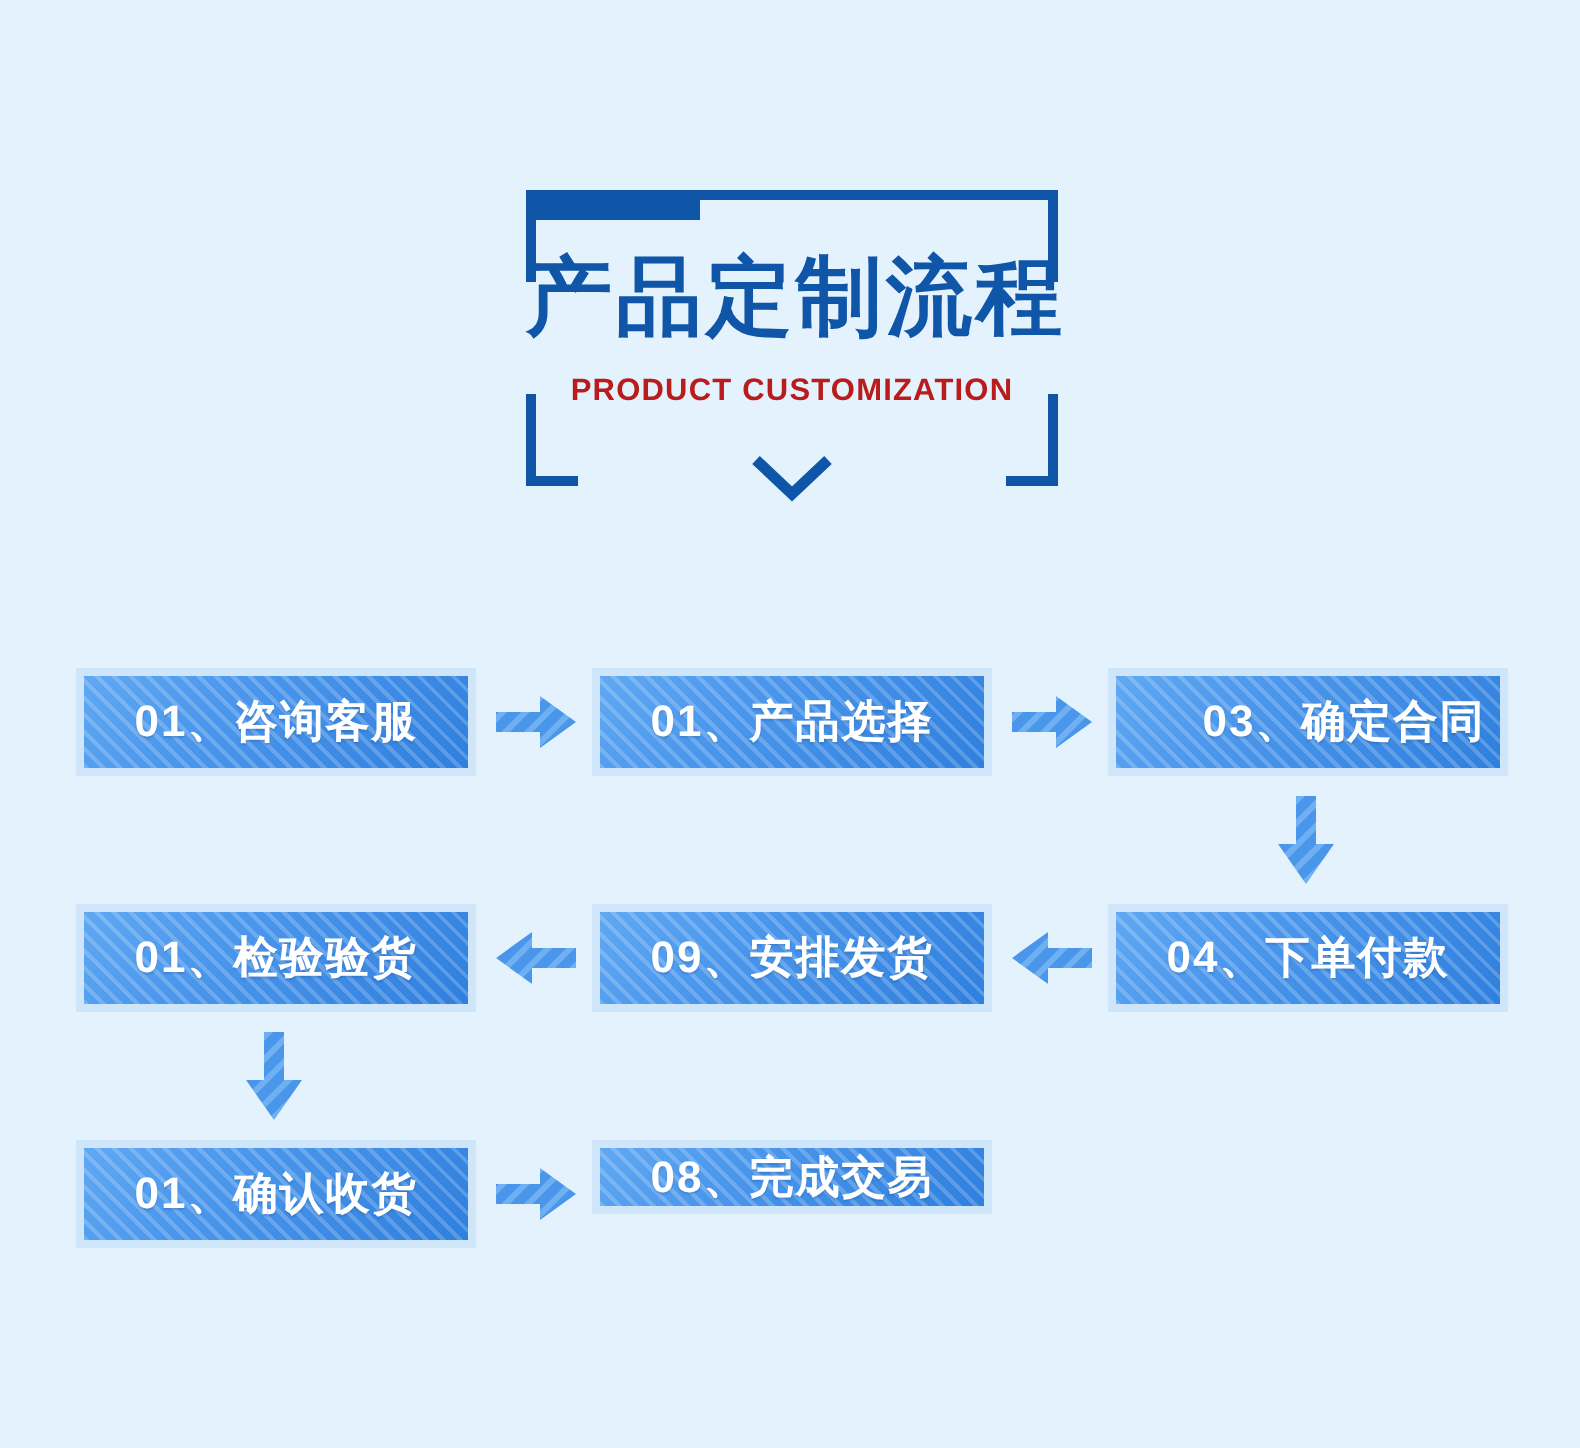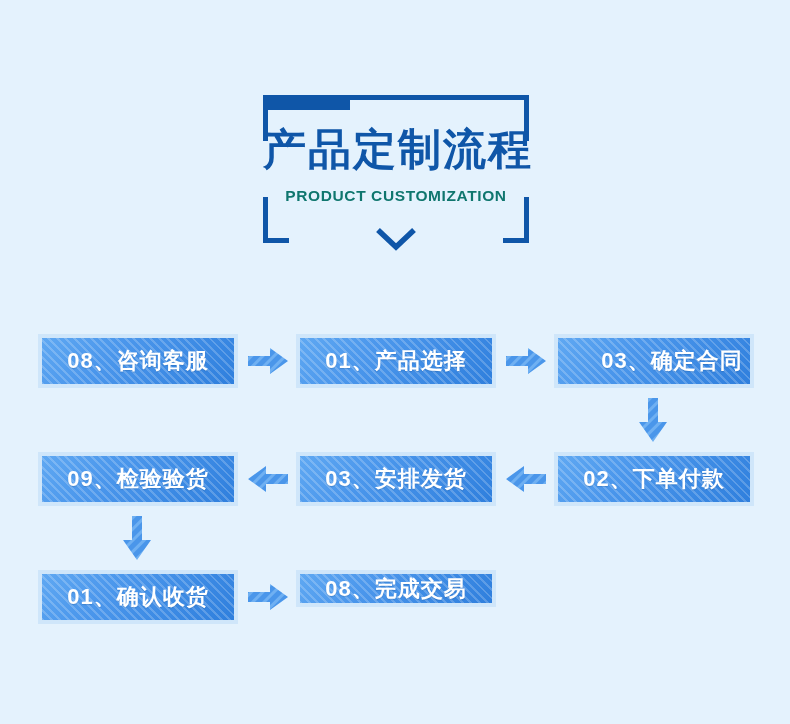--- a/index.html
+++ b/index.html
@@ -90,21 +90,21 @@
     white-space: nowrap;
   }
   #header-subtitle {
     position: absolute;
     left: 0;
     top: 92px;
     width: 266px;
     text-align: center;
     font-size: 15.5px;
     font-weight: bold;
-    color: #0f766e;
+    color: #b91c1c;
     letter-spacing: 0.6px;
     white-space: nowrap;
   }
 
   
   .step-box {
     position: absolute;
     box-sizing: border-box;
     border: 4px solid #cfe6fa;
     background-color: #3d8ee8;
@@ -151,41 +151,41 @@
   <div id="header-subtitle">PRODUCT CUSTOMIZATION</div>
 
   <svg id="header-chevron" viewBox="0 0 44 30">
     <path d="M4 6 L22 23 L40 6" fill="none" stroke="#0f56a8" stroke-width="5.5" stroke-linecap="butt" stroke-linejoin="miter"></path>
   </svg>
 </div>
 
 <div id="flow-diagram">
 
   <div class="step-box" style="left:38px;  top:334px; width:200px; height:54px;">
-    <span class="step-label">08、咨询客服</span>
+    <span class="step-label">01、咨询客服</span>
   </div>
 
   <div class="step-box" style="left:296px; top:334px; width:200px; height:54px;">
     <span class="step-label">01、产品选择</span>
   </div>
 
   <div class="step-box" style="left:554px; top:334px; width:200px; height:54px;padding-left:36px;">
     <span class="step-label">03、确定合同</span>
   </div>
 
   <div class="step-box" style="left:554px; top:452px; width:200px; height:54px;">
-    <span class="step-label">02、下单付款</span>
+    <span class="step-label">04、下单付款</span>
   </div>
 
   <div class="step-box" style="left:296px; top:452px; width:200px; height:54px;">
-    <span class="step-label">03、安排发货</span>
+    <span class="step-label">09、安排发货</span>
   </div>
 
   <div class="step-box" style="left:38px;  top:452px; width:200px; height:54px;">
-    <span class="step-label">09、检验验货</span>
+    <span class="step-label">01、检验验货</span>
   </div>
 
   <div class="step-box" style="left:38px;  top:570px; width:200px; height:54px;">
     <span class="step-label">01、确认收货</span>
   </div>
 
   <div class="step-box" style="left:296px; top:570px; width:200px; height:37px;">
     <span class="step-label">08、完成交易</span>
   </div>
 

